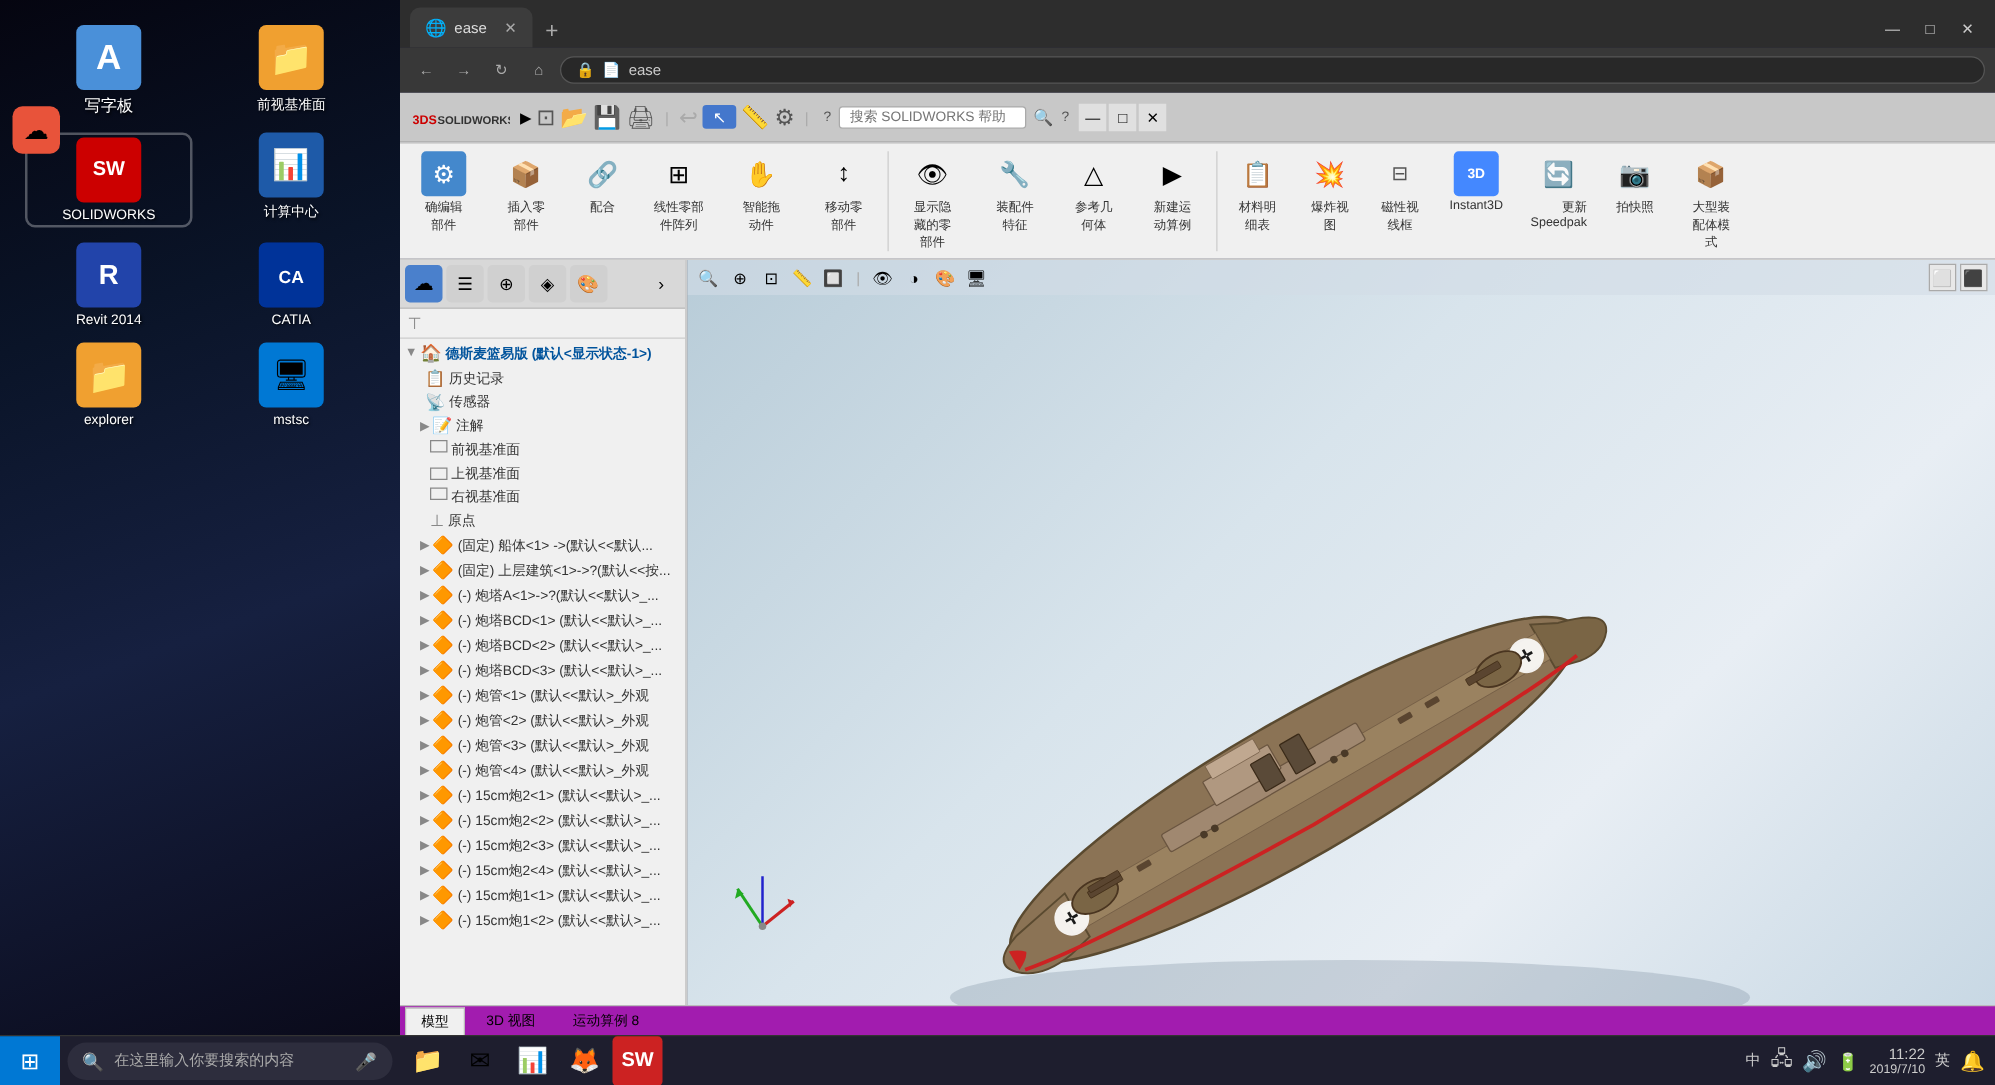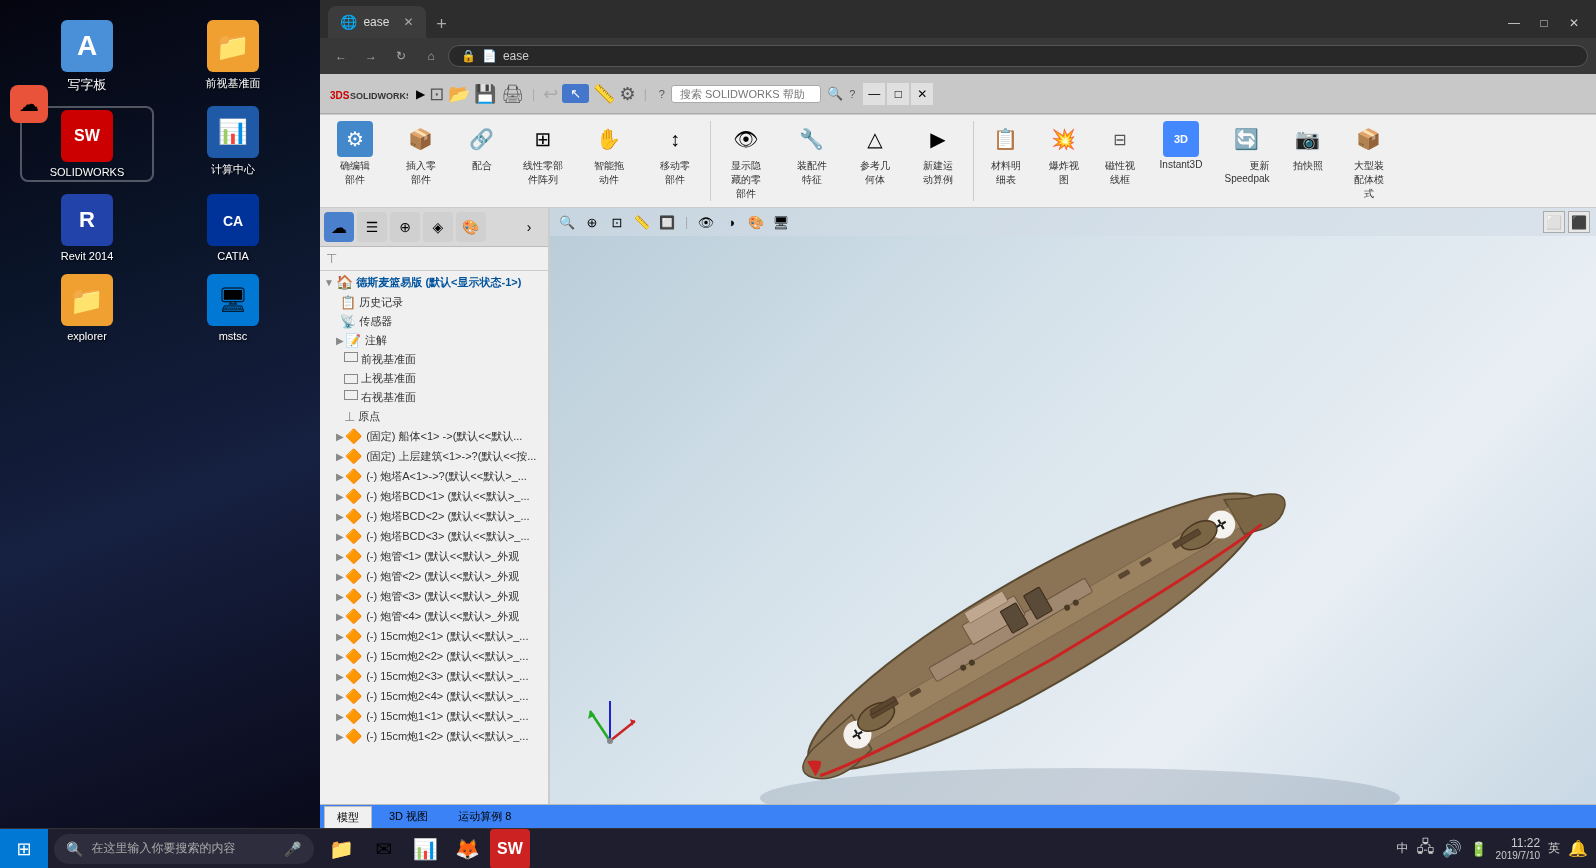--- a/index.html
+++ b/index.html
@@ -426,21 +426,21 @@
             <polygon points="55,30 50,28 52,35" fill="#cc2222"></polygon>
             <line x1="30" y1="50" x2="10" y2="20" stroke="#22aa22" stroke-width="2.5"></line>
             <polygon points="10,20 15,24 8,28" fill="#22aa22"></polygon>
             <line x1="30" y1="50" x2="30" y2="10" stroke="#2222cc" stroke-width="2"></line>
             <circle cx="30" cy="50" r="3" fill="#888"></circle>
           </svg>
         </div>
       </div>
     </div>
 
-    <div style="height:24px;background:#3b82f6;border-top:1px solid #bbb;display:flex;align-items:center;padding:0 4px;gap:4px;font-size:11px;">
+    <div style="height:24px;background:#a21caf;border-top:1px solid #bbb;display:flex;align-items:center;padding:0 4px;gap:4px;font-size:11px;">
       <div style="padding:2px 12px;cursor:pointer;border:1px solid #bbb;border-bottom:none;background:#f0f0f0;height:22px;display:flex;align-items:center;">模型</div>
       <div style="padding:2px 12px;cursor:pointer;border:1px solid transparent;height:22px;display:flex;align-items:center;">3D 视图</div>
       <div style="padding:2px 12px;cursor:pointer;border:1px solid transparent;height:22px;display:flex;align-items:center;">运动算例 8</div>
     </div>
   </div>
 </div>
 
 <div style="position:absolute;bottom:0;left:0;width:1596px;height:40px;background:#1e1e2e;display:flex;align-items:center;z-index:100;border-top:1px solid #333;">
 
   <div style="width:48px;height:40px;display:flex;align-items:center;justify-content:center;background:#0078d4;cursor:pointer;font-size:18px;color:white;">⊞</div>

